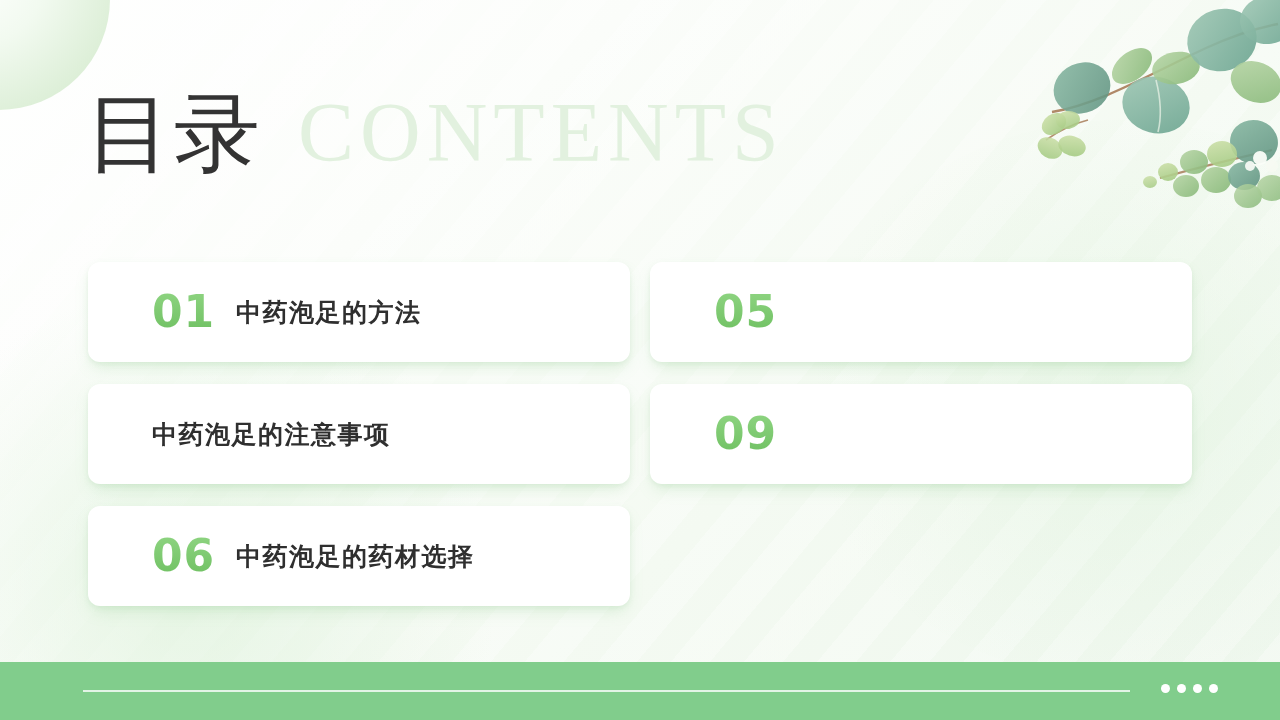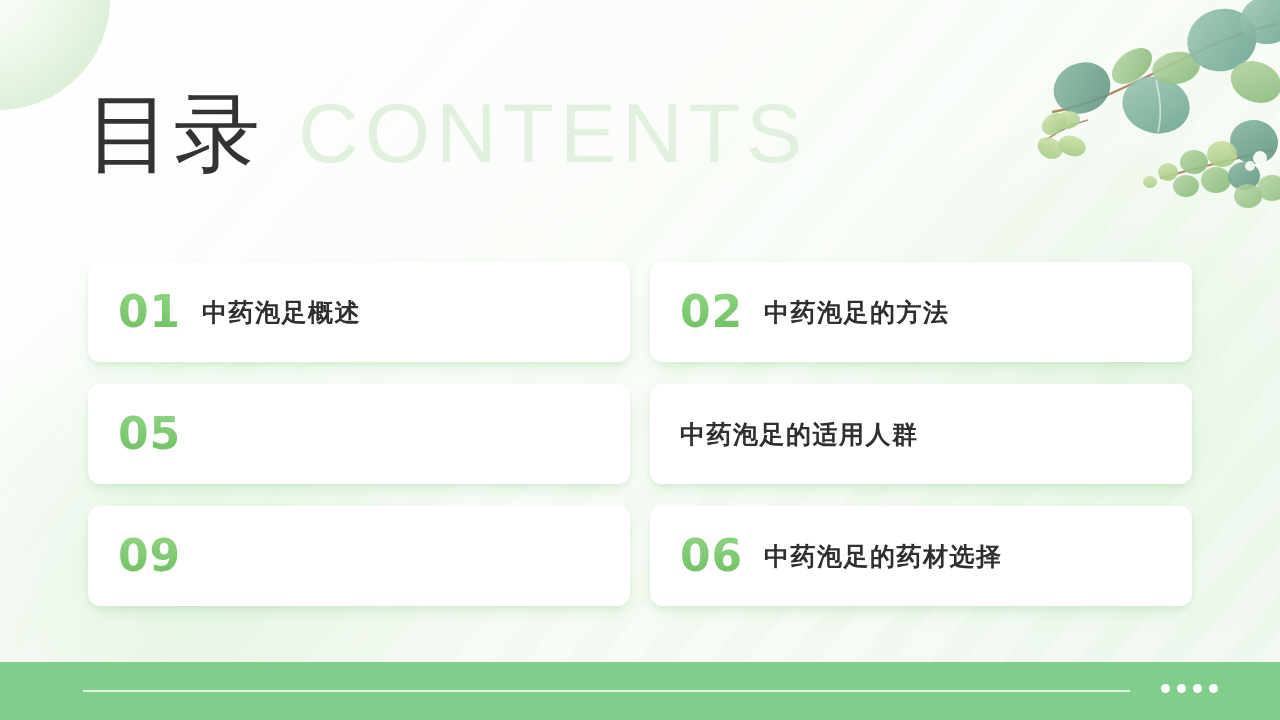--- a/index.html
+++ b/index.html
@@ -87,21 +87,21 @@
     letter-spacing: 2px;
     font-family: "DejaVu Sans", "Liberation Sans", sans-serif;
   }
   .heading-en {
     margin-left: 36px;
     font-size: 84px;
     line-height: 1;
     font-weight: 400;
     color: #e2f1df;
     letter-spacing: 6px;
-    font-family: Liberation Sans, sans-serif;
+    font-family: Liberation Serif, serif;
   }
 
   
   .grid {
     position: absolute;
     left: 88px;
     top: 262px;
     width: 1104px;
     display: grid;
     grid-template-columns: 542px 542px;
@@ -110,21 +110,21 @@
   }
   .card {
     position: relative;
     height: 100px;
     background: #ffffff;
     border-radius: 12px;
     box-shadow: 0 8px 16px -4px rgba(130,200,130,0.26),
                 0 2px 5px rgba(150,200,150,0.14);
     display: flex;
     align-items: center;
-    padding-left: 30px;
+    padding-left: 64px;
     box-sizing: border-box;
   }
   .card-num {
     font-size: 44px;
     font-weight: 700;
     line-height: 1;
     letter-spacing: 1px;
     background: linear-gradient(180deg, #8ed481 0%, #6fc062 100%);
     -webkit-background-clip: text;
     background-clip: text;
@@ -253,34 +253,30 @@
 
   <div class="heading">
     <span class="heading-cn">目录</span>
     <span class="heading-en">CONTENTS</span>
   </div>
 
   <div class="grid">
 
     <div class="card">
       <span class="card-num">01</span>
-      <span class="card-title">中药泡足概述</span>
-    </div>
-
-    <div class="card">
-      <span class="card-num">02</span>
       <span class="card-title">中药泡足的方法</span>
     </div>
 
+
     <div class="card">
       <span class="card-num">05</span>
     </div>
 
     <div class="card">
-      <span class="card-title">中药泡足的适用人群</span>
+      <span class="card-title">中药泡足的注意事项</span>
     </div>
 
     <div class="card">
       <span class="card-num">09</span>
     </div>
 
     <div class="card">
       <span class="card-num">06</span>
       <span class="card-title">中药泡足的药材选择</span>
     </div>

